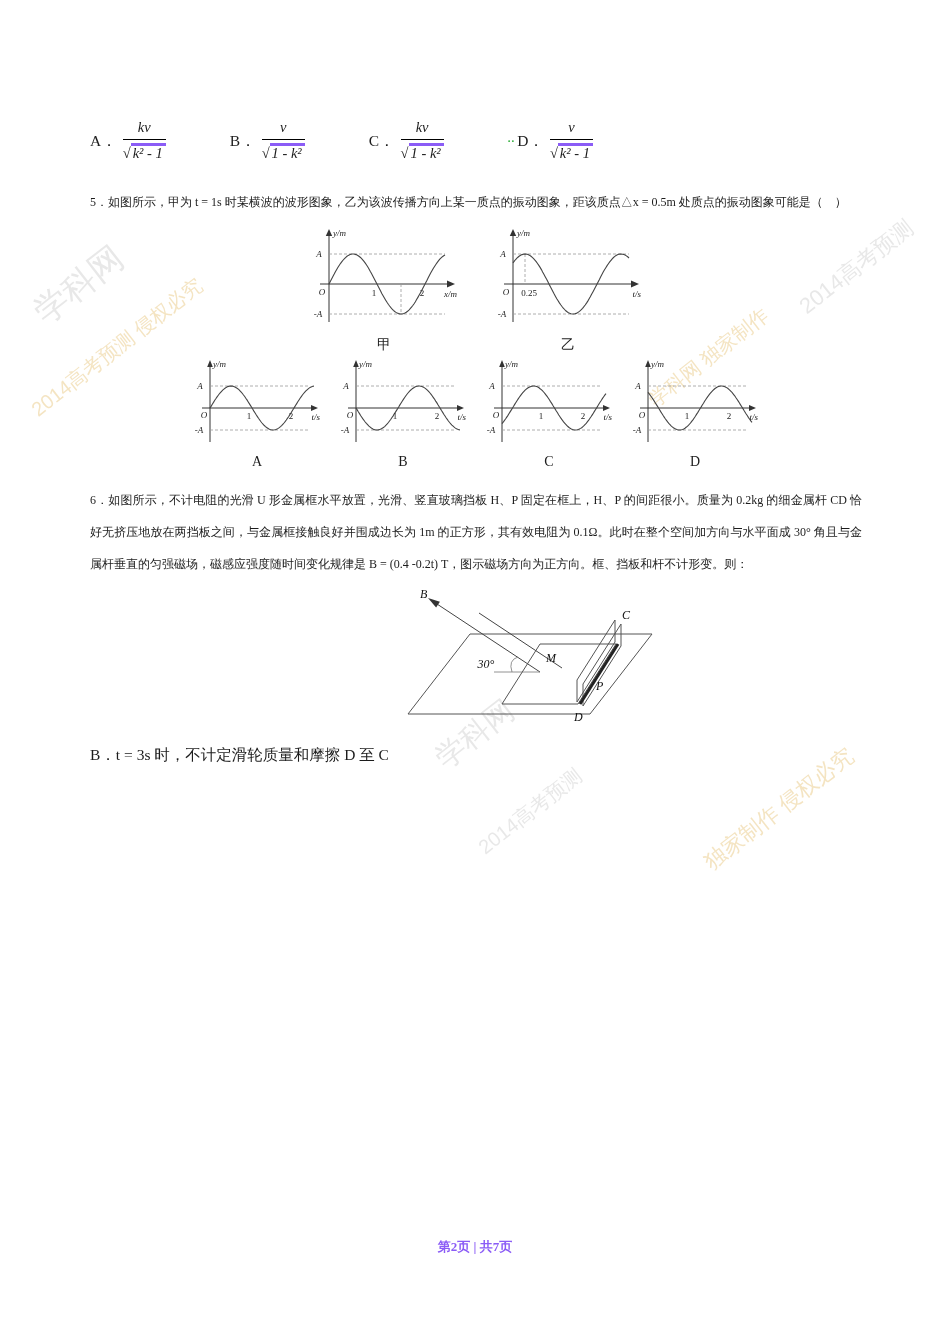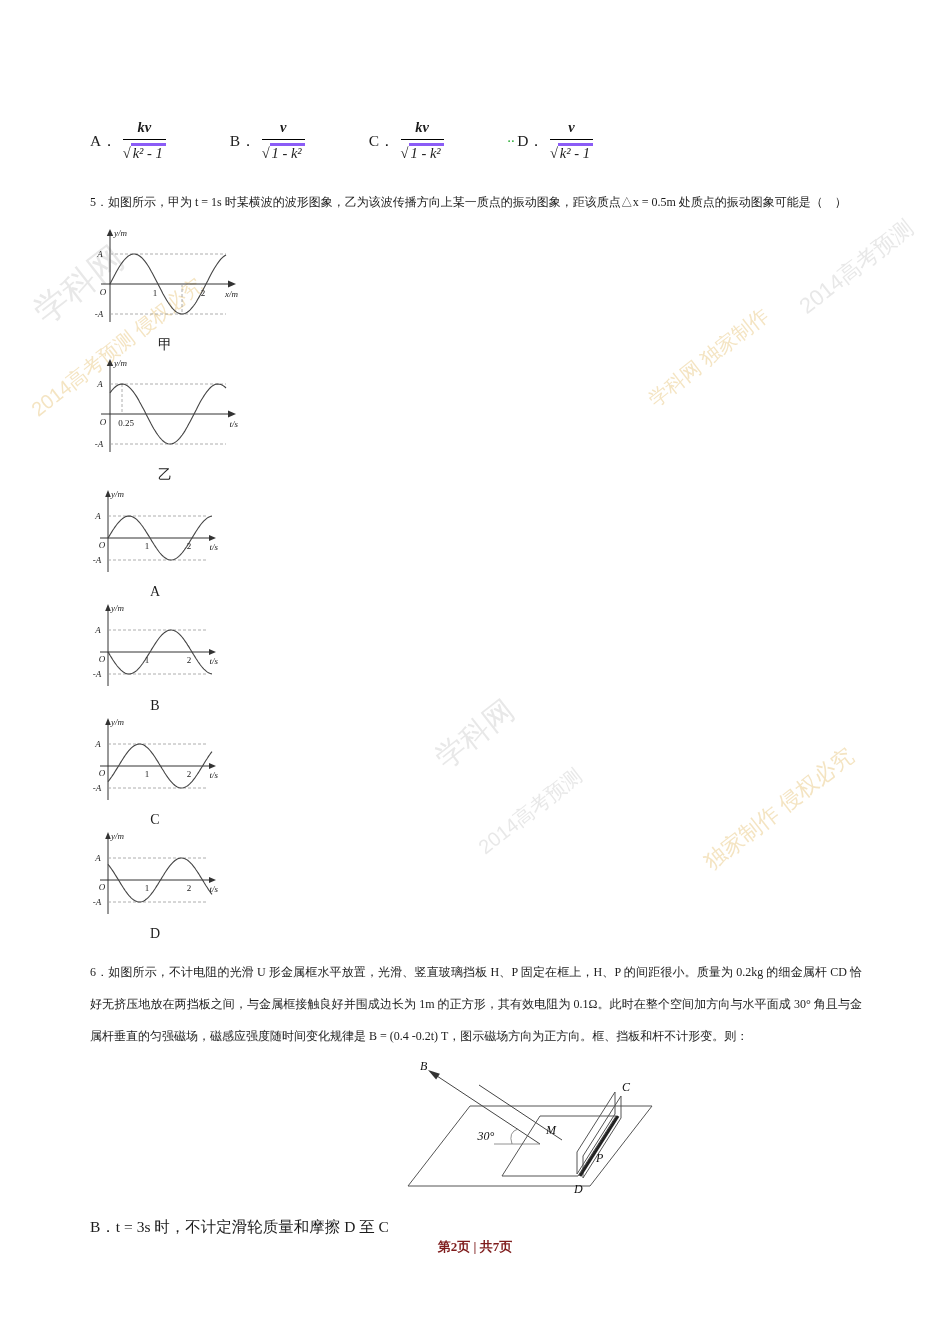--- a/index.html
+++ b/index.html
@@ -25,26 +25,26 @@
   .qtext{font-size:12px;line-height:32px;text-align:justify;margin:14px 0 6px 0;}
   .q6-options{margin:6px 0 0 0;}
   .q6-options p{font-size:15.5px;line-height:33px;margin:0;}
 
   
   .q4-row{display:flex;align-items:center;column-gap:14px;height:62px;margin-bottom:4px;}
   .opt4{display:flex;align-items:center;margin-right:50px;}
   .opt4-label{font-size:15.5px;margin-right:6px;}
   .dots{color:#2fae3a;font-size:11px;letter-spacing:1px;margin-right:2px;position:relative;top:-3px;font-weight:bold;}
   .frac{display:inline-block;text-align:center;vertical-align:middle;font-style:italic;font-size:14.5px;line-height:1.1;}
-  .frac .num{display:block;padding:0 10px 3px 10px;font-weight:bold;}
+  .frac .num{display:block;padding:0 10px 3px 10px;}
   .frac .den{display:block;border-top:1.2px solid #000;padding-top:3px;white-space:nowrap;}
   .radicand{display:inline-block;border-top:3px solid #8b5cf6;padding:0 3px 0 2px;}
 
   
-  .fig-row{display:flex;justify-content:center;align-items:flex-start;position:relative;z-index:1;flex-direction:column;}
+  .fig-row{display:flex;justify-content:center;align-items:flex-start;position:relative;z-index:1;}
   .fig-row-main{column-gap:34px;margin:2px 0 2px 0;}
   .fig-row-opts{column-gap:16px;margin:2px 0 0 0;}
   figure{margin:0;text-align:center;}
   figcaption{font-size:14px;margin-top:0px;}
 
   .ax{stroke:#333;stroke-width:1;}
   .ah{fill:#333;}
   .dash{stroke:#999;stroke-width:0.8;stroke-dasharray:3,2;fill:none;}
   .curve{stroke:#444;stroke-width:1.1;fill:none;}
   .lbl{font-size:9px;fill:#222;font-family:"Liberation Serif",serif;}
@@ -52,21 +52,21 @@
 
   
   .q6-fig{margin:2px 0 4px 300px;position:relative;z-index:1;}
   .plane{stroke:#555;stroke-width:1;fill:none;}
   .fl{stroke:#444;stroke-width:1;}
   .rod{stroke:#222;stroke-width:3;}
   .thin{stroke:#777;stroke-width:0.8;fill:none;}
   .lblm{font-size:12px;font-style:italic;fill:#111;font-family:"Liberation Serif",serif;}
 
   
-  .footer{position:absolute;left:0;right:0;bottom:88px;text-align:center;font-size:13px;font-weight:bold;color:#7f1d1d;z-index:1;}
+  .footer{position:absolute;left:0;right:0;bottom:88px;text-align:center;font-size:13px;font-weight:bold;color:#8b5cf6;z-index:1;}
 </style>
 </head>
 <body>
 
 <div class="page">
 
   <div class="wm gray wm1">学科网</div>
   <div class="wm orange wm2">2014高考预测 侵权必究</div>
   <div class="wm gray wm3">2014高考预测</div>
   <div class="wm orange wm4">学科网 独家制作</div>

